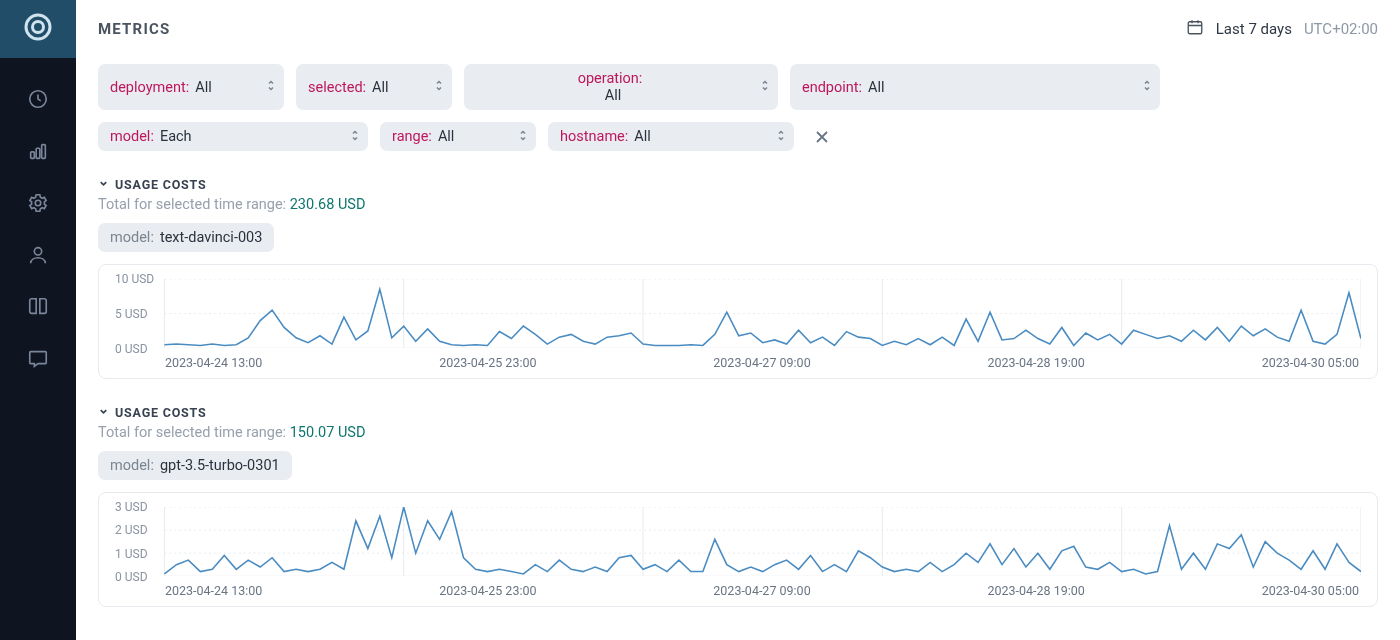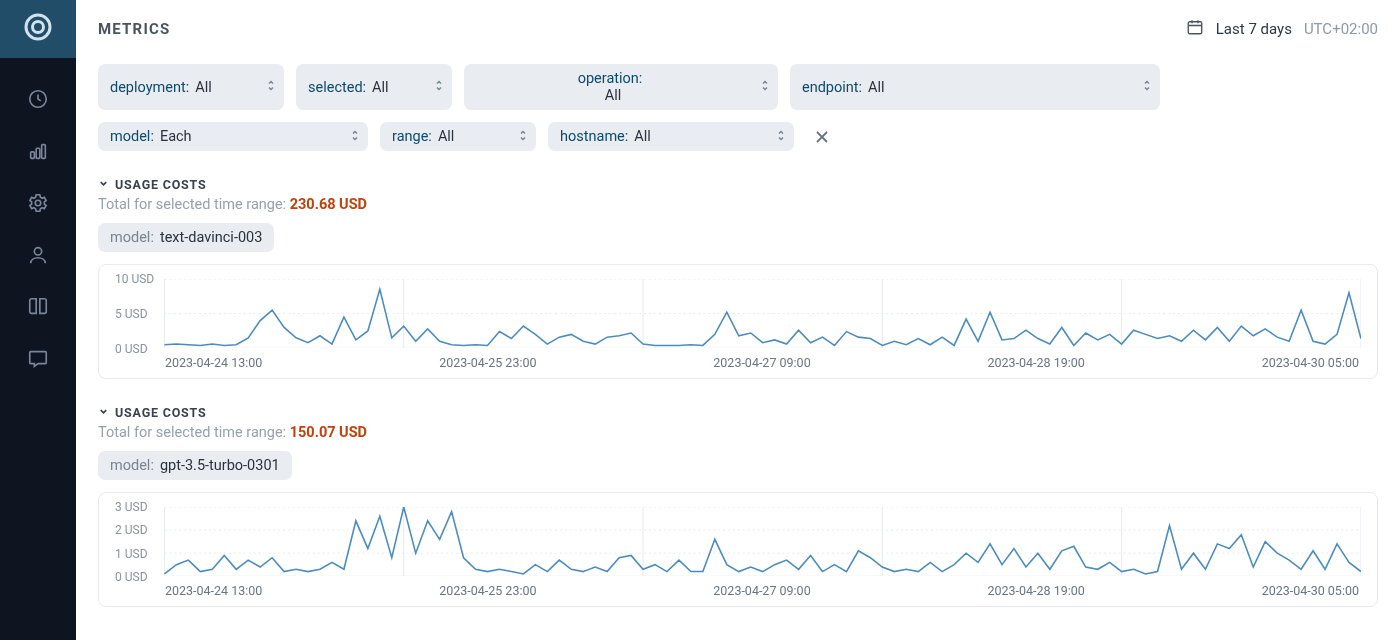--- a/index.html
+++ b/index.html
@@ -21,30 +21,30 @@
   .page-title { font-size: 15px; font-weight: 700; letter-spacing: 1.2px; color: #4a5461; }
   .tabs { display: flex; align-items: center; gap: 6px; }
   .tab { font-size: 15.5px; color: #5f6b79; padding: 7px 14px; border-radius: 7px; cursor:pointer; }
   .tab.active { background: #545e6d; color: #ffffff; }
   .top-right { display: flex; align-items: center; gap: 12px; font-size: 15px; color: #2e3845; }
   .tz { color: #8e98a6; }
 
   
   .filters { display: flex; flex-wrap: wrap; gap: 12px; margin-top: 6px; }
   .pill { background: #e9ecf0; border-radius: 7px; padding: 6px 28px 6px 12px; position: relative; font-size: 14.5px; cursor:pointer; display:inline-flex; align-items:center; }
-  .pill .lbl { color: #0c4a6e; margin-right: 6px; }
+  .pill .lbl { color: #be185d; margin-right: 6px; }
   .pill .val { color: #2a323e; }
   .pill .sel { position:absolute; right:8px; top:50%; transform:translateY(-50%); color:#7b8592; }
   .clear-x { width:32px; display:flex; align-items:center; justify-content:center; color:#6a7584; cursor:pointer; font-size: 18px; }
 
   
   .section { margin-top: 26px; }
   .sec-head { font-size: 12.5px; font-weight: 700; letter-spacing: 0.8px; color: #384251; display:flex; align-items:center; gap:6px; }
   .sec-sub { font-size: 14.5px; color: #97a0ad; margin-top: 4px; }
-  .sec-sub .strong { color: #c2410c; font-weight: 700; }
+  .sec-sub .strong { color: #0f766e; font-weight: 400; }
   .mdl-pill { display:inline-flex; background:#e9ecf0; border-radius:7px; padding:6px 12px; font-size:14.5px; margin-top:10px; }
   .mdl-pill .lbl { color:#7b8592; margin-right:6px; }
   .mdl-pill .val { color:#2a323e; }
 
   .card { border: 1px solid #e6e9ee; border-radius: 8px; margin-top: 12px; padding: 14px 16px 8px 16px; }
   .chart-area { position: relative; width: 100%; height: 88px; }
   .chart-svg { position:absolute; inset:0; }
   .y-tick { position:absolute; left:0; font-size:12px; color:#8a93a1; transform: translateY(-50%); }
   .x-axis { display:flex; justify-content:space-between; font-size:12.5px; color:#6a7584; padding: 6px 2px 0 50px; }
 

